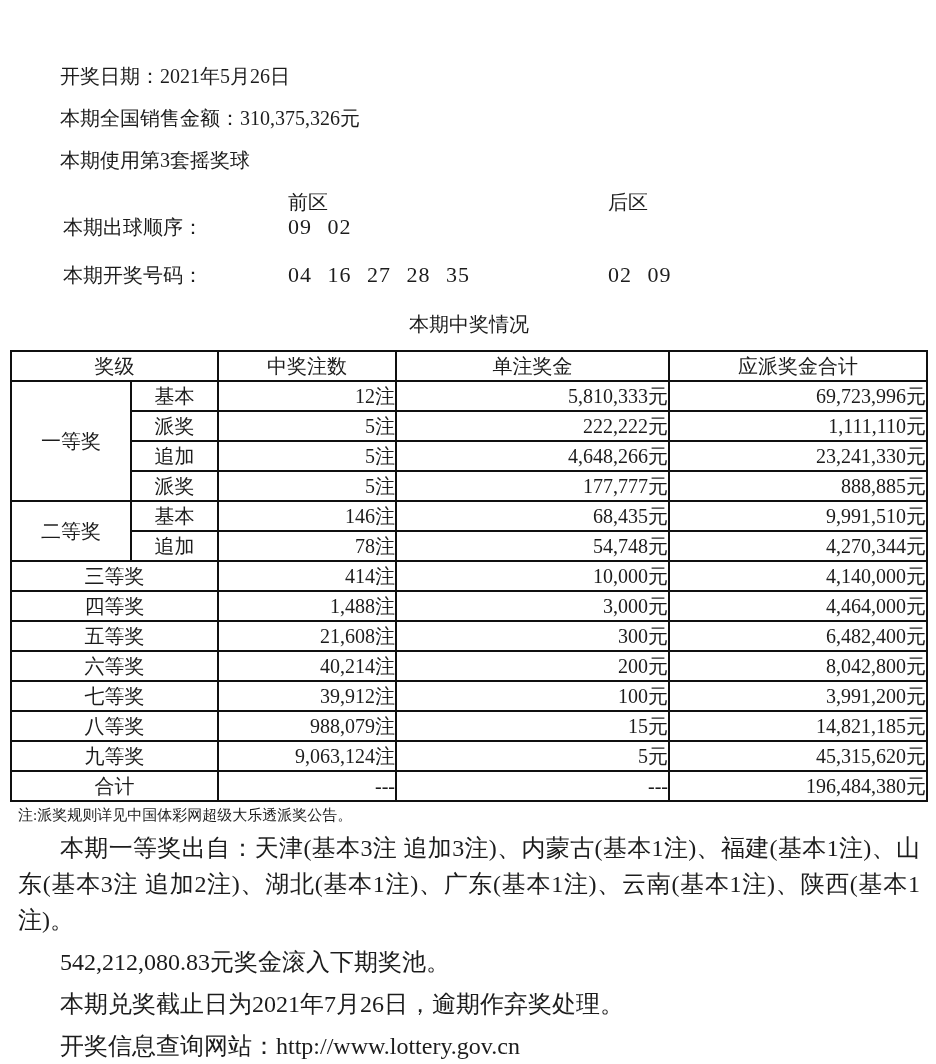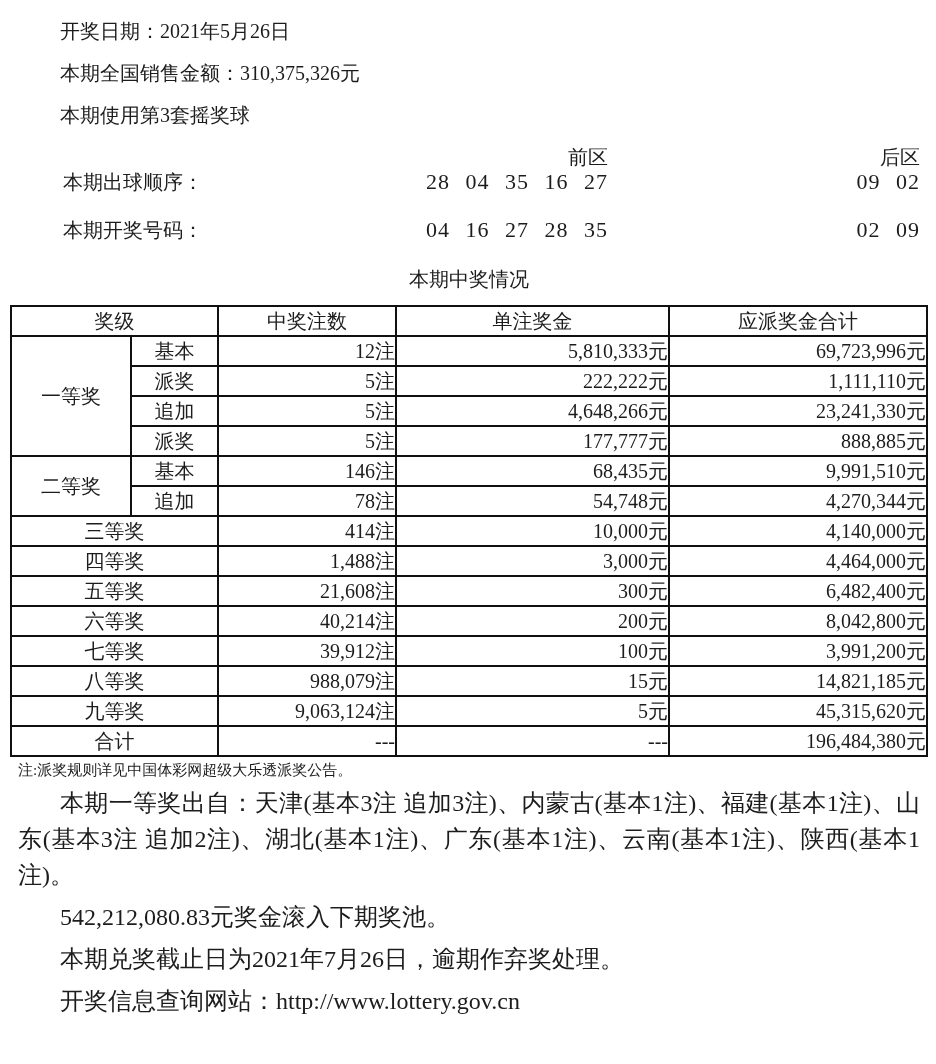--- a/index.html
+++ b/index.html
@@ -11,21 +11,21 @@
     width: 936px;
     height: 1064px;
     overflow: hidden;
     color: #1c1c1c;
     font-family: "Liberation Serif", "DejaVu Serif", serif;
   }
   .page {
     box-sizing: border-box;
     width: 936px;
     height: 1064px;
-    padding: 19px 16px 10px 18px;
+    padding: 64px 16px 10px 18px;
     background: #ffffff;
   }
   .line {
     margin: 0 0 18px 0;
     font-size: 20px;
     line-height: 24px;
     text-indent: 42px;
     white-space: nowrap;
   }
   
@@ -37,21 +37,21 @@
     line-height: 24px;
   }
   .zone-head { margin-top: 17px; }
   .draw-row-1 { }
   .draw-row-2 { margin-top: 22px; }
   .draw-grid .label {
     padding-left: 45px;
     white-space: nowrap;
   }
   .draw-grid .zone, .draw-grid .nums {
-    text-align: right;
+    text-align: left;
     white-space: nowrap;
   }
   .draw-grid .nums {
     font-size: 22px;
     line-height: 26px;
     word-spacing: 9px;
     letter-spacing: 1px;
   }
   
   .table-title {
@@ -104,21 +104,20 @@
   <p class="line">本期使用第3套摇奖球</p>
 
   <div class="draw-grid zone-head">
     <div class="label"></div>
     <div class="zone">前区</div>
     <div class="zone">后区</div>
   </div>
 
   <div class="draw-grid draw-row-1">
     <div class="label">本期出球顺序：</div>
-    <div class="nums">28 04 35 16 27</div>
     <div class="nums">09 02</div>
   </div>
 
   <div class="draw-grid draw-row-2">
     <div class="label">本期开奖号码：</div>
     <div class="nums">04 16 27 28 35</div>
     <div class="nums">02 09</div>
   </div>
 
   <div class="table-title">本期中奖情况</div>

